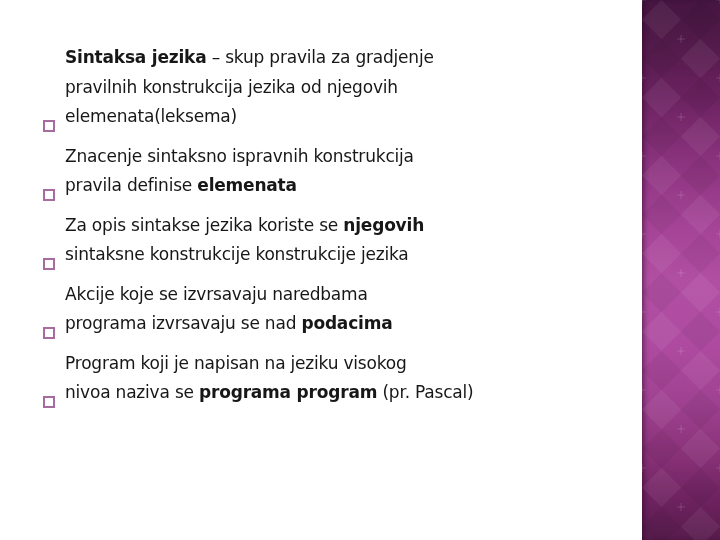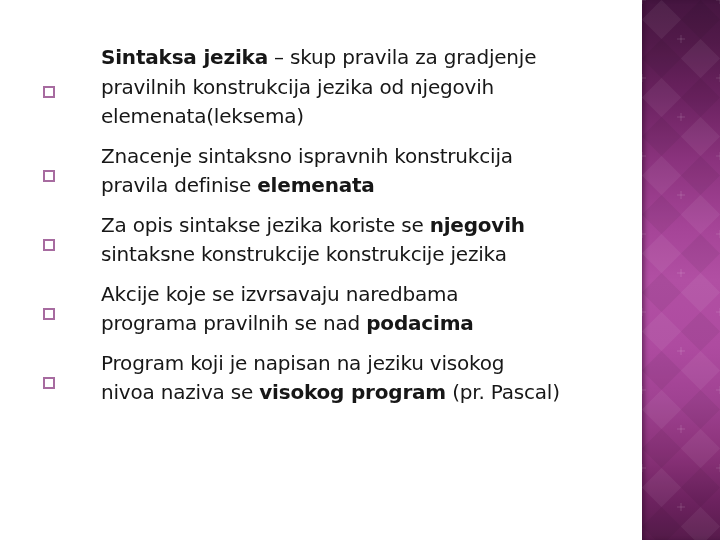--- a/index.html
+++ b/index.html
@@ -22,27 +22,26 @@
     background:var(--bg);
   }
   .bullet-list{
     position:absolute;
     left:0;top:0;
     width:642px;height:540px;
     padding:43px 10px 0 43px;
   }
   .bullet-item{
     display:flex;
-    align-items:center;
+    align-items:flex-end;
     margin-bottom:10px;
     color:var(--text);
-    font-size:20px;
+    font-size:17px;
     line-height:29.5px;
     letter-spacing:-0.2px;
-    gap:36px;
   }
   .marker{
     flex:0 0 auto;
     width:12px;height:12px;
     border:2px solid var(--accent);
     margin-top:10px;
     margin-right:10px;
     background:transparent;
   }
   .bullet-text{flex:1 1 auto;}
@@ -93,28 +92,28 @@
         <span class="marker"></span>
         <div class="bullet-text">
           <div class="line"><span class="seg">Za opis sintakse jezika koriste se </span><span class="seg bold">njegovih</span></div>
           <div class="line"><span class="seg">sintaksne konstrukcije konstrukcije jezika</span></div>
         </div>
       </div>
       <div class="bullet-item">
         <span class="marker"></span>
         <div class="bullet-text">
           <div class="line"><span class="seg">Akcije koje se izvrsavaju naredbama</span></div>
-          <div class="line"><span class="seg">programa pravilnih se nad </span><span class="seg bold">podacima</span></div>
+          <div class="line"><span class="seg">programa izvrsavaju se nad </span><span class="seg bold">podacima</span></div>
         </div>
       </div>
       <div class="bullet-item">
         <span class="marker"></span>
         <div class="bullet-text">
           <div class="line"><span class="seg">Program koji je napisan na jeziku visokog</span></div>
-          <div class="line"><span class="seg">nivoa naziva se </span><span class="seg bold">visokog program</span><span class="seg"> (pr. Pascal)</span></div>
+          <div class="line"><span class="seg">nivoa naziva se </span><span class="seg bold">programa program</span><span class="seg"> (pr. Pascal)</span></div>
         </div>
       </div>
     </div>
 
   <div class="sidebar">
     <svg width="78" height="540" xmlns="http://www.w3.org/2000/svg">
       <defs>
         <pattern id="diamonds" width="78" height="78" patternUnits="userSpaceOnUse">
           <path d="M19.5 0 L39 19.5 L19.5 39 L0 19.5 Z" fill="#ffffff" opacity="0.055"></path>
           <path d="M58.5 39 L78 58.5 L58.5 78 L39 58.5 Z" fill="#ffffff" opacity="0.055"></path>

